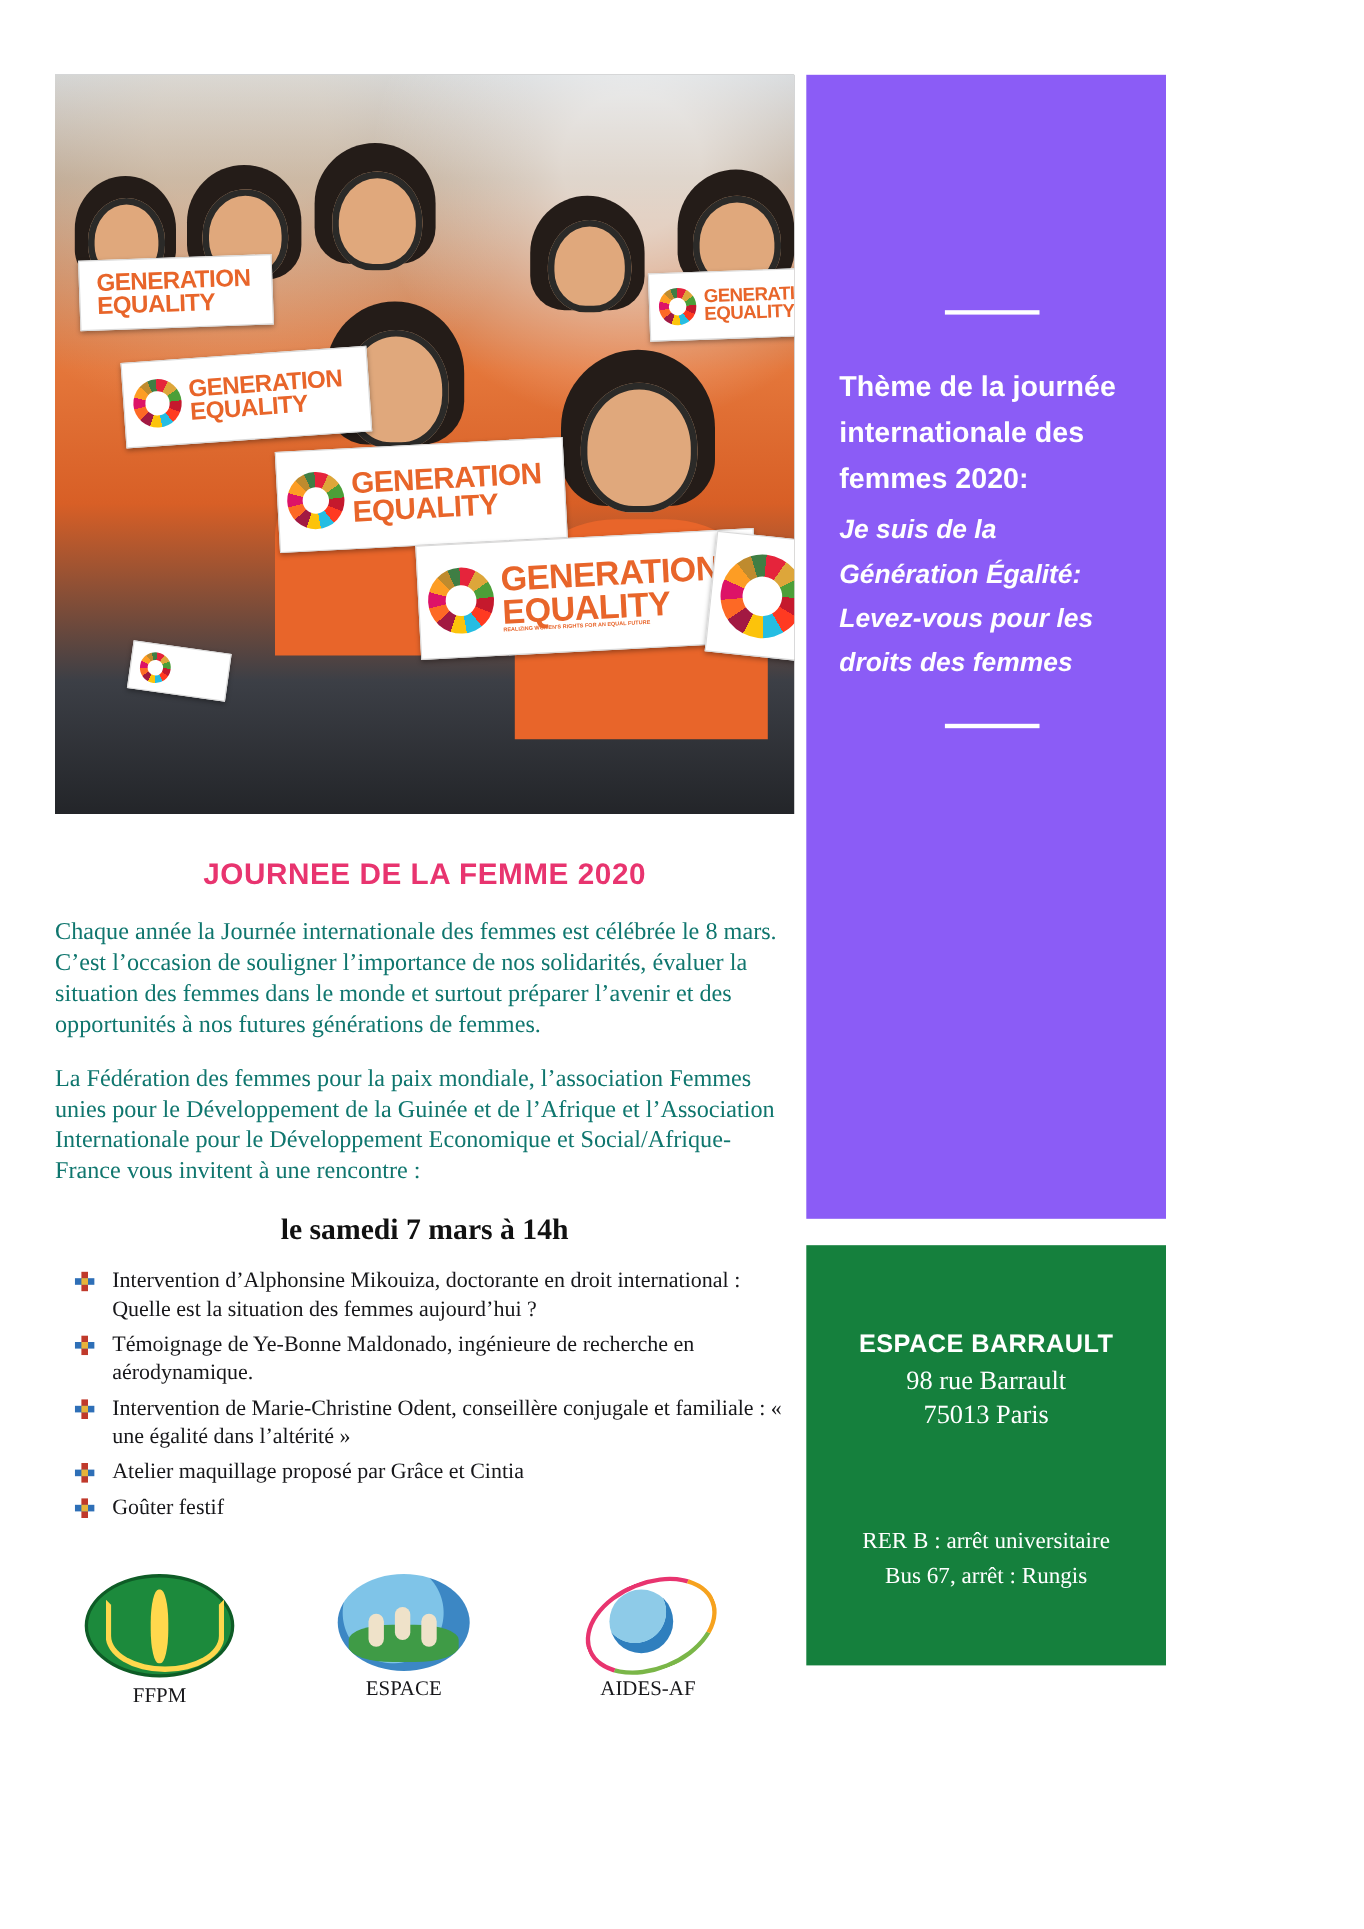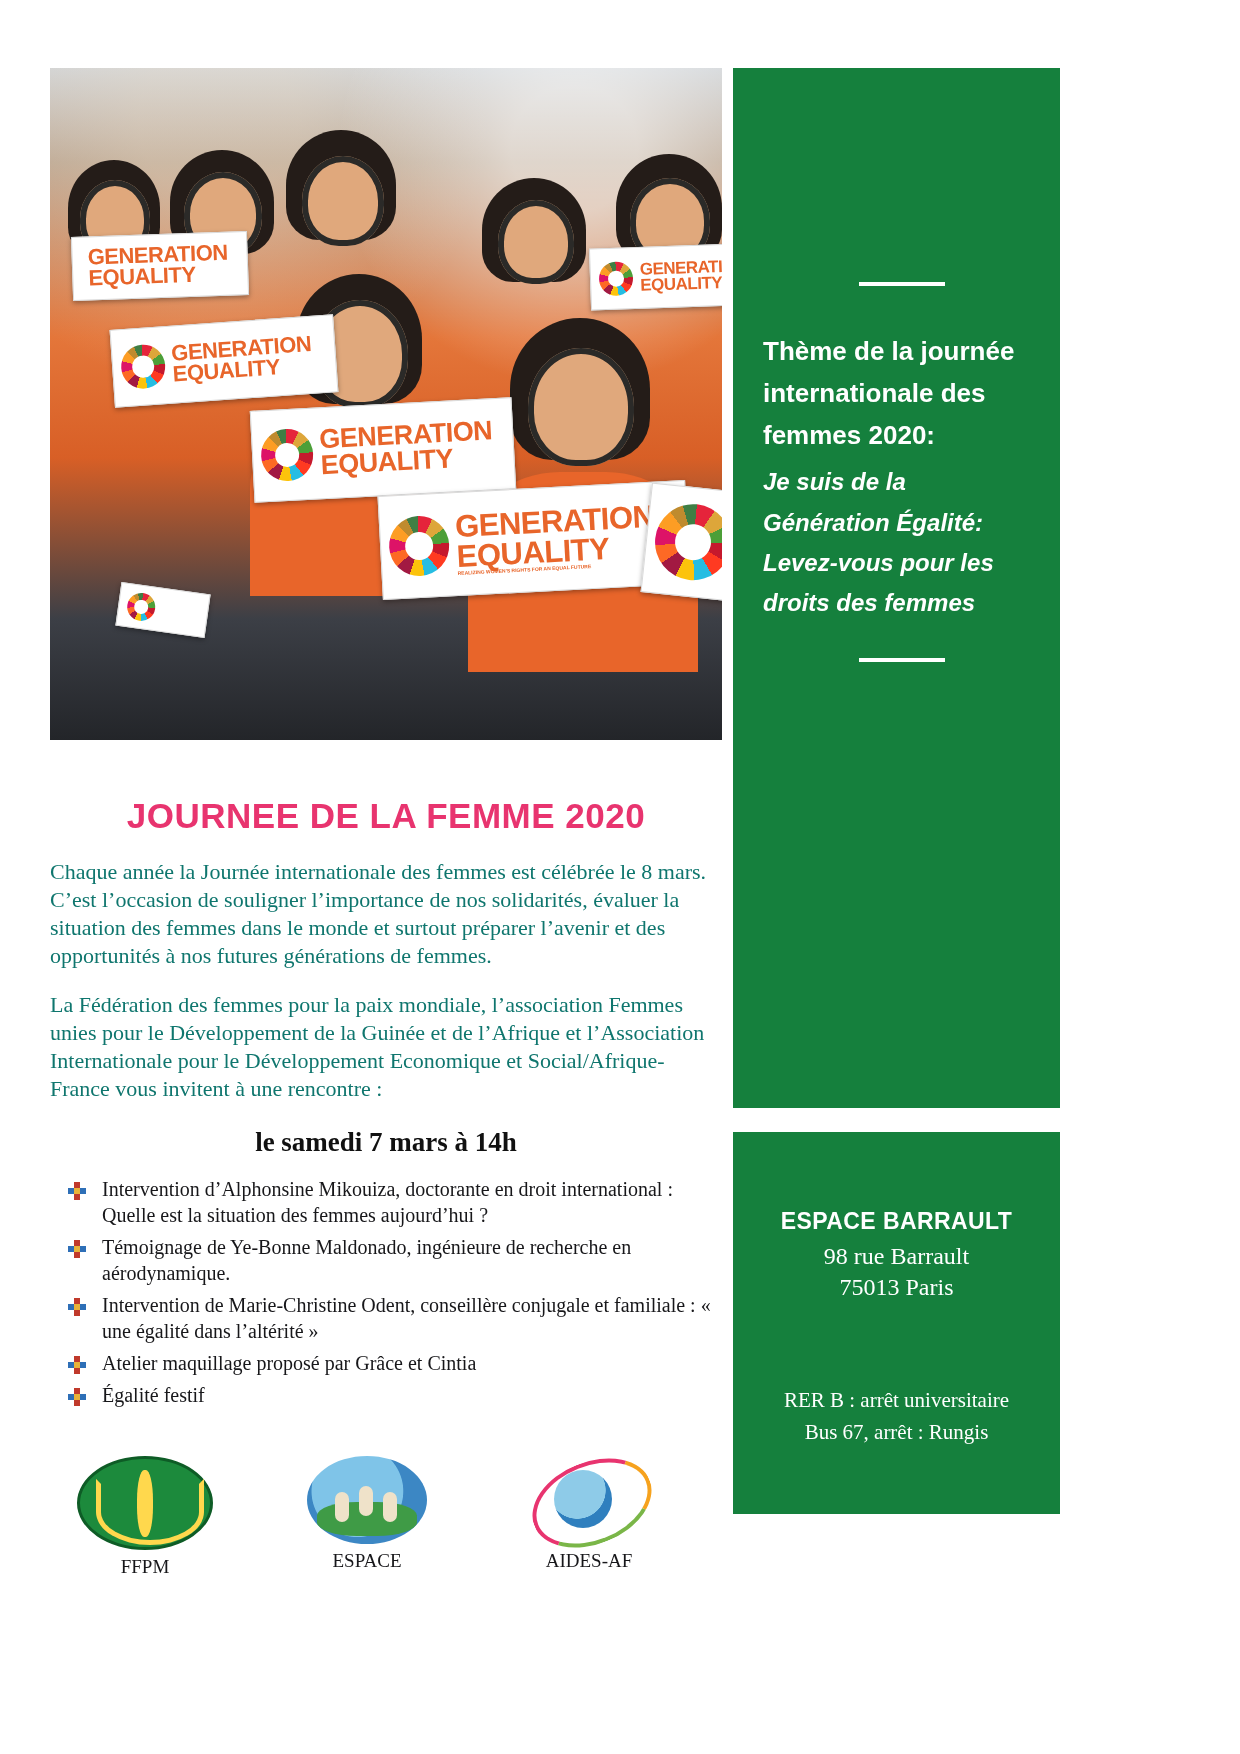--- a/index.html
+++ b/index.html
@@ -109,25 +109,25 @@
   .placard-sub {
     font-family: "Liberation Sans", sans-serif;
     font-size: 5px;
     color: #e8652a;
     line-height: 1;
     font-weight: bold;
   }
 
   
   .headline {
-    margin-top: 56px;
+    margin-top: 40px;
     text-align: center;
     font-family: "Liberation Sans", sans-serif;
     font-weight: bold;
-    font-size: 35px;
+    font-size: 27px;
     letter-spacing: .5px;
     color: #e8346f;
   }
   .para {
     margin-top: 22px;
     font-size: 22px;
     line-height: 1.28;
     color: #0f766e;
   }
   .para.second { margin-top: 20px; }
@@ -232,21 +232,21 @@
     width: 116px; height: 74px;
     border: 4px solid #e8346f;
     border-radius: 50%;
     transform: rotate(-22deg);
     border-right-color: #f6a21e;
     border-bottom-color: #7ab648;
   }
 
   
   .green-box {
-    background: #15803d;
+    background: #8b5cf6;
     width: 327px;
     height: 1040px;
     box-sizing: border-box;
     padding: 214px 26px 0 30px;
     position: relative;
   }
   .rule {
     width: 86px;
     height: 4px;
     background: #ffffff;
@@ -409,21 +409,21 @@
         <span>Atelier maquillage proposé par Grâce et Cintia</span>
       </li>
       <li>
         <span class="bullet-icon">
           <svg viewBox="0 0 18 18" width="18" height="18">
               <rect x="6" y="0" width="6" height="18" fill="#c0392b"></rect>
               <rect x="0" y="6" width="18" height="6" fill="#2e6fb7"></rect>
               <rect x="6" y="6" width="6" height="6" fill="#e8b33a"></rect>
             </svg>
         </span>
-        <span> Égalité festif</span>
+        <span> Goûter festif</span>
       </li>
     </ul>
 
     <div class="logos">
       <div class="logo-block">
         <div class="logo-ffpm"></div>
         <div class="logo-caption">FFPM</div>
       </div>
       <div class="logo-block">
         <div class="logo-fudga">

